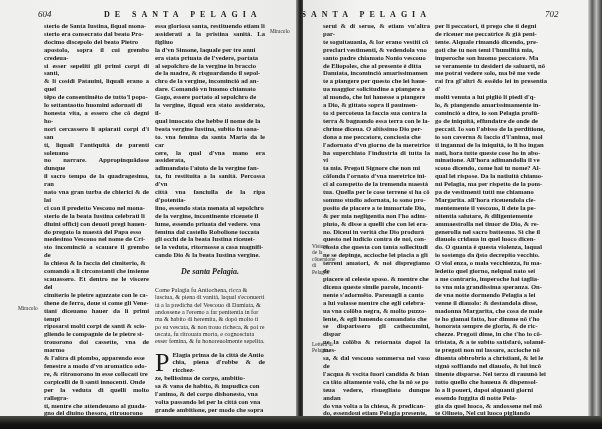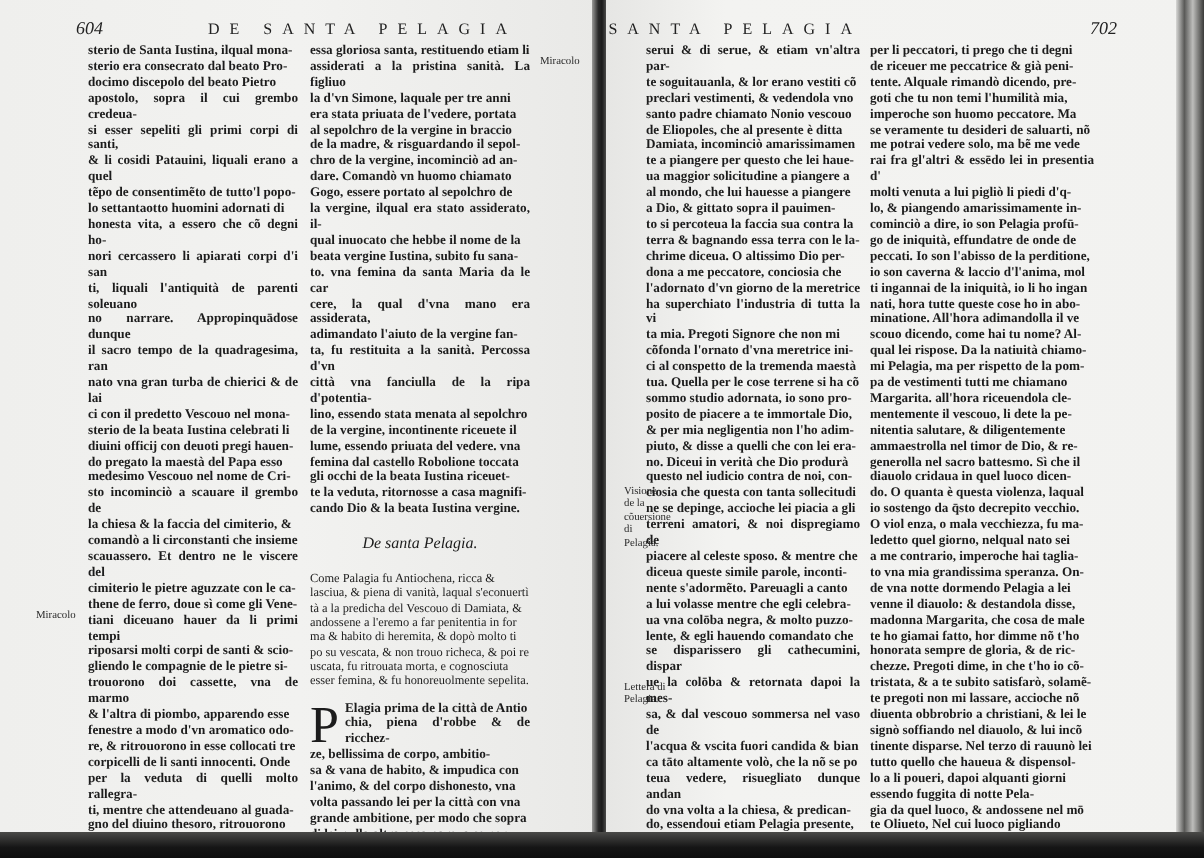--- a/index.html
+++ b/index.html
@@ -29,35 +29,36 @@
     background: linear-gradient(90deg, #d8d8d6 0%, #5a5a58 30%, #bdbdbb 60%, #3a3a38 100%);
   }
   .bottom-band {
     position: absolute; left: 0; top: 416px; width: 602px; height: 13px;
     background: linear-gradient(180deg, #4a4a48 0%, #151515 60%, #0e0e0e 100%);
   }
   .header {
     position: absolute; top: 10px; height: 10px;
     font-size: 8px; letter-spacing: 5px; color: #222;
     text-transform: uppercase;
+    font-weight: bold;
   }
   .folio { position: absolute; top: 9px; font-size: 9px; color: #222; font-style: italic; }
   .col {
     position: absolute; top: 22px;
     font-size: 6.6px; line-height: 7.9px; color: #1c1c1c;
     text-align: justify;
     font-weight: bold;
   }
   .col p { margin: 0; }
   .marg {
     position: absolute; font-size: 5.4px; line-height: 6.4px; color: #2a2a2a;
   }
   .sec-title {
     text-align: center; font-style: italic; font-size: 8px; line-height: 12px;
-    margin: 7px 0 8px 0; font-weight: normal;
+    margin: 7px 0 8px 0; font-weight: bold;
   }
   .dropcap {
     float: left; font-size: 26px; line-height: 22px; margin: 1px 3px 0 0;
     font-weight: normal;
   }
   .catch { text-align: right; }
 </style>
 </head>
 <body>
 

